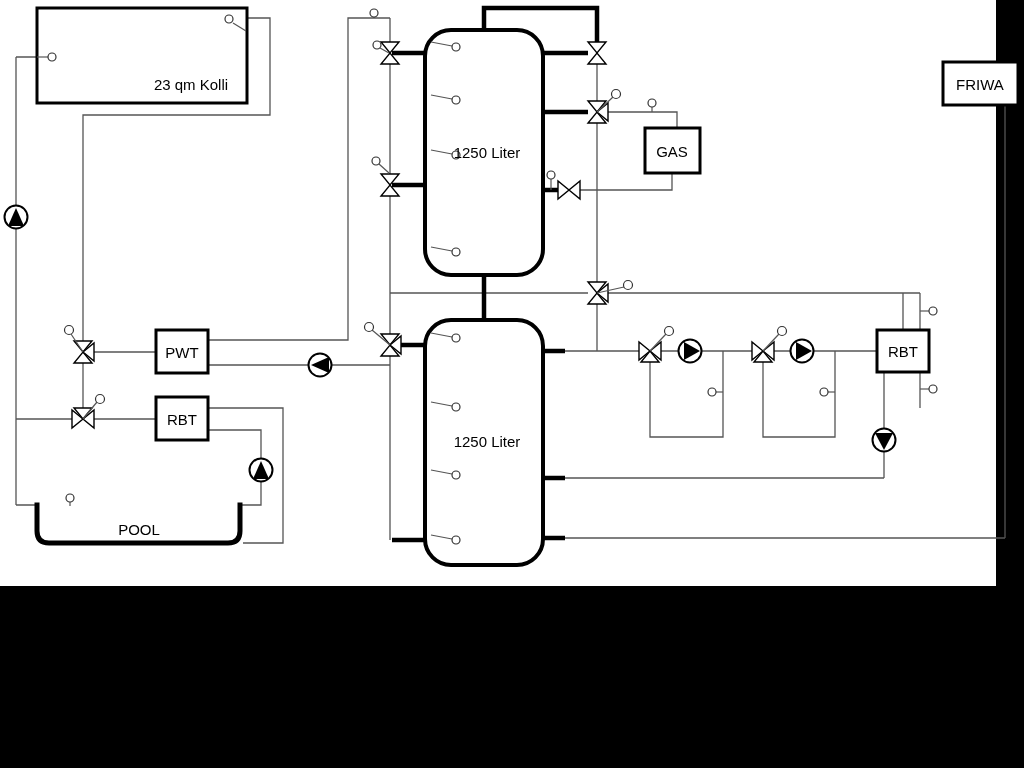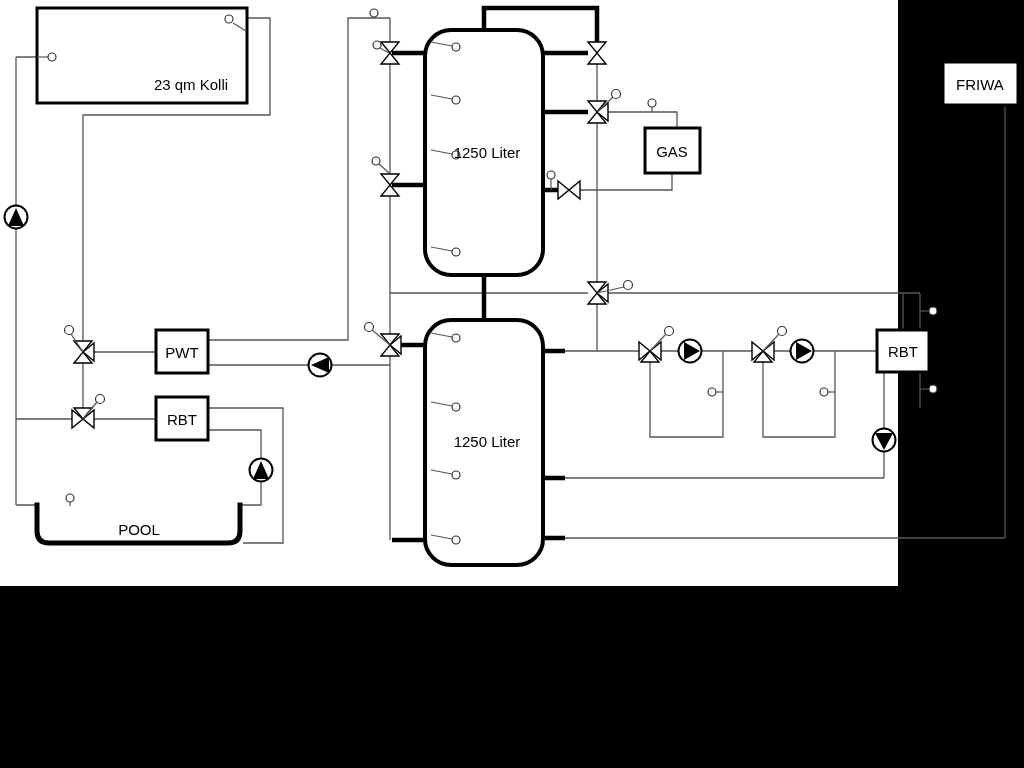--- a/index.html
+++ b/index.html
@@ -4,21 +4,21 @@
 <style>
   html,body{margin:0;padding:0;}
   body{
     width:1024px;height:768px;
     background:#000;
     font-family:"Liberation Sans", sans-serif;
     position:relative;overflow:hidden;
   }
   .canvas{
     position:absolute;top:0;left:0;
-    width:898px;height:586px;
+    width:996px;height:586px;
     background:#fff;
   }
   .letterbox{
     position:absolute;left:0;top:586px;
     width:1024px;height:182px;
     background:#000;
   }
   svg{display:block;}
   .p{fill:none;stroke:#555;stroke-width:1.3px;}
   .t{fill:none;stroke:#000;stroke-width:4.5px;}

